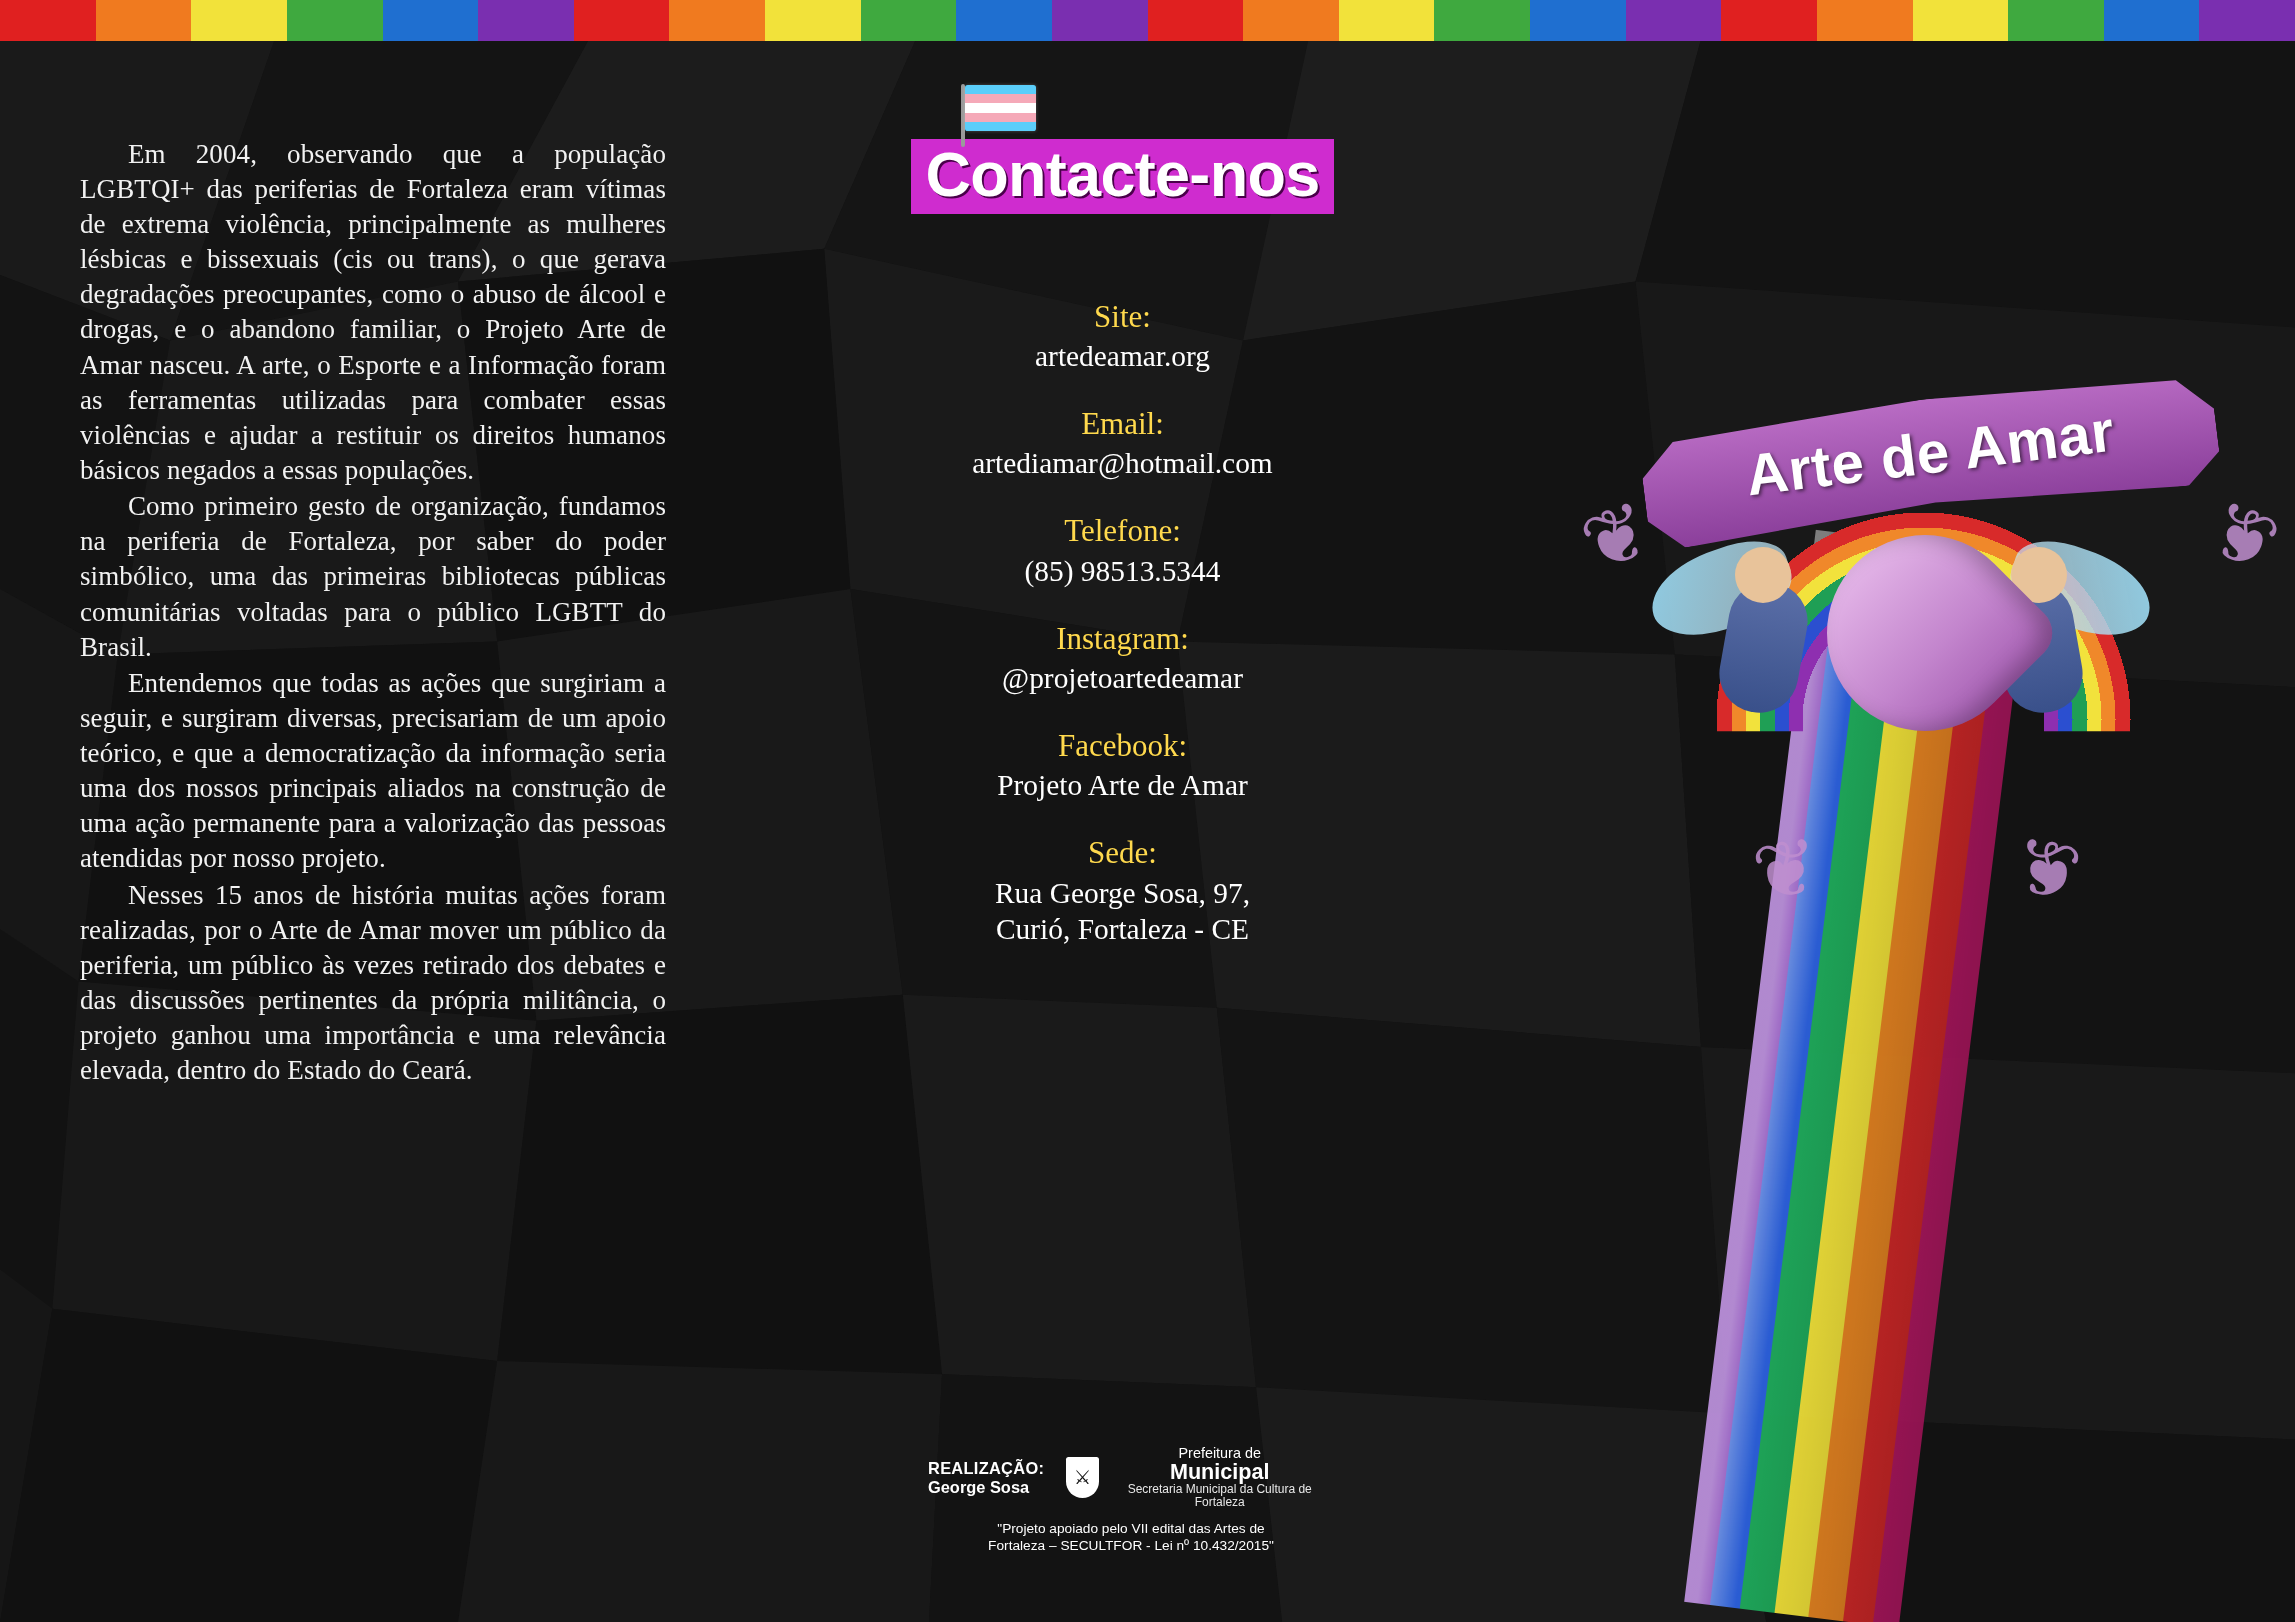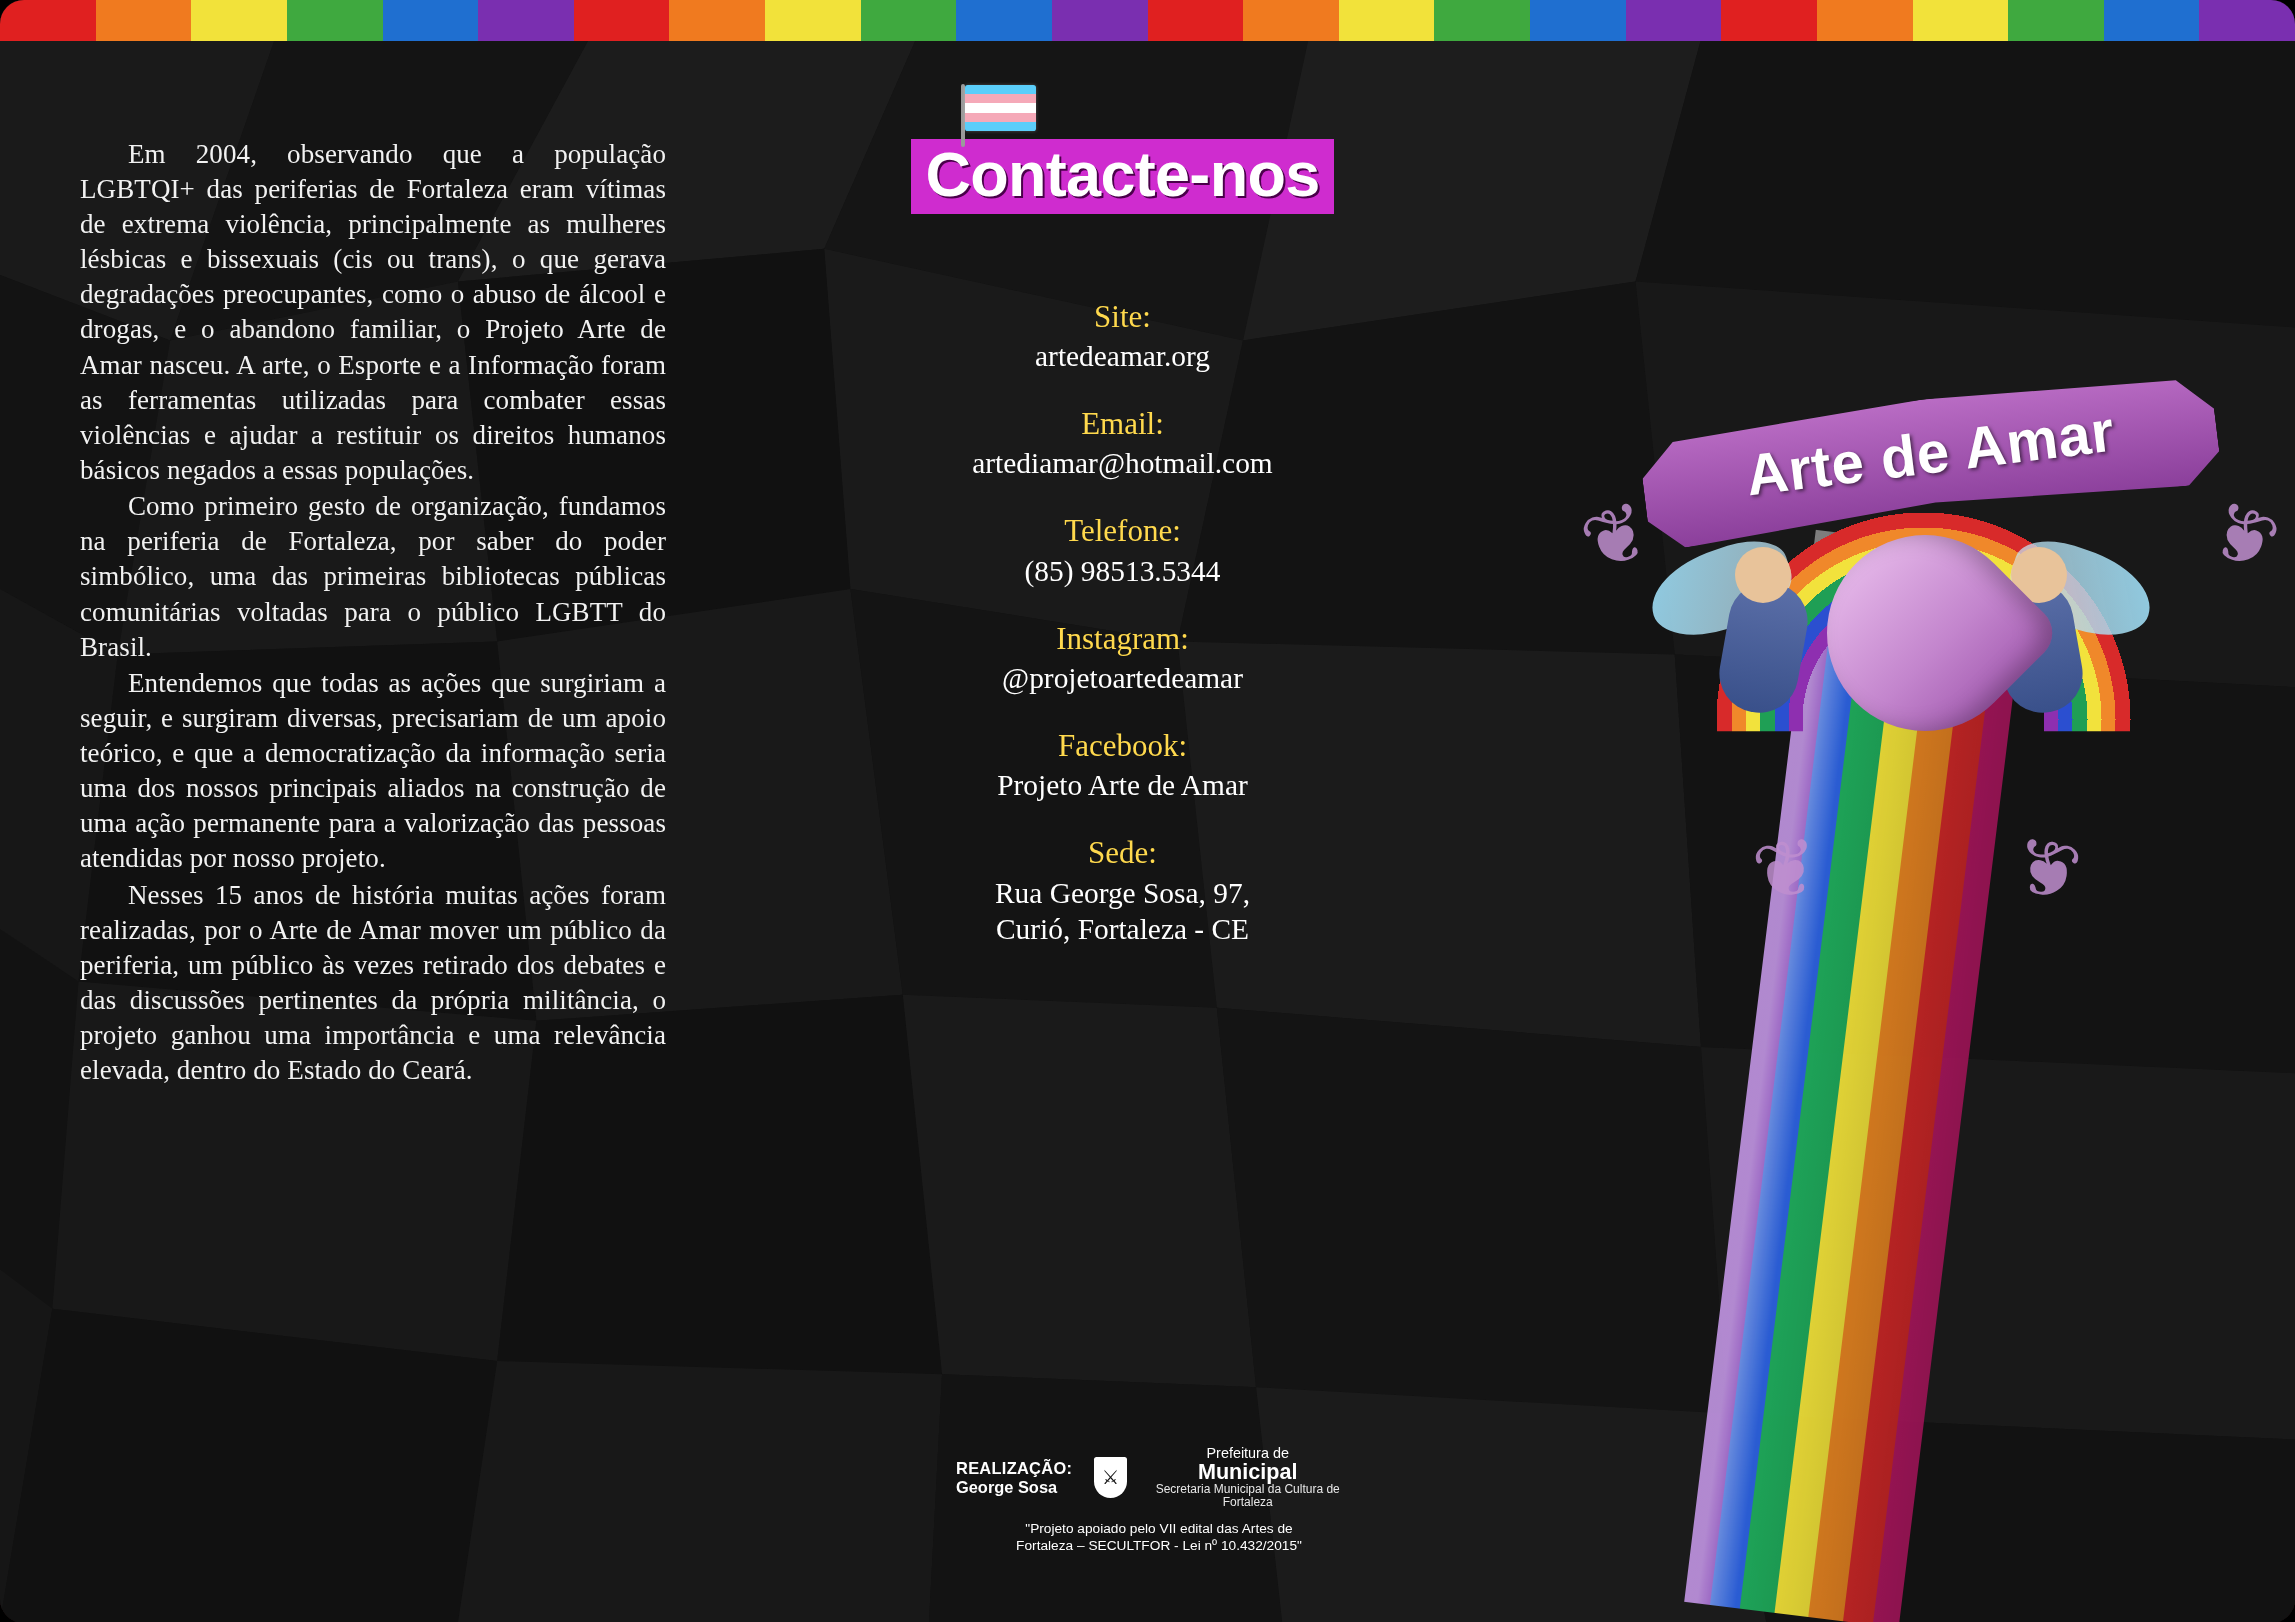--- a/index.html
+++ b/index.html
@@ -1,18 +1,18 @@
 <!DOCTYPE html>
 <html style="font-size:10.5px"><head>
 <meta charset="utf-8">
 <style>
   html,body{margin:0;padding:0;background:#000;}
   body{width:2295px;height:1623px;overflow:hidden;font-family:"Liberation Serif",serif;}
 
-  .page{position:relative;width:2295px;height:1623px;background:#7f1d1d;overflow:hidden;border-radius:24px;}
+  .page{position:relative;width:2295px;height:1623px;background:#7f1d1d;overflow:hidden;}
 
   
   .facets{position:absolute;inset:0;background:#111;}
   .bgbase{position:absolute;inset:0;
     background:
       radial-gradient(ellipse at 22% 30%, #2a2a2a 0%, #141414 38%, #0b0b0b 70%),
       radial-gradient(ellipse at 72% 75%, #242424 0%, #101010 45%, #070707 80%),
       #0d0d0d;}
 
   
@@ -40,21 +40,21 @@
     color:#ffffff;letter-spacing:-0.7px;
     text-shadow:2px 2px 0 #4a004a;
   }
 
   .contact-list{margin-top:85px;}
   .c-block{margin-bottom:31px;}
   .c-label{color:#ffd94d;font-size:31px;line-height:1.15;margin-bottom:3.9px;font-family:"Liberation Serif",serif;}
   .c-value{color:#ffffff;font-size:29.4px;line-height:1.25;font-family:"Liberation Serif",serif;}
 
   
-  .footer{position:absolute;left:956px;top:1446px;width:406px;z-index:6;text-align:center;}
+  .footer{position:absolute;left:928px;top:1446px;width:406px;z-index:6;text-align:center;}
   .logos{display:flex;align-items:center;justify-content:center;gap:22px;}
   .realiza{color:#fff;font-family:"Liberation Sans",sans-serif;text-align:left;line-height:1.15;}
   .realiza .r1{font-size:16.4px;font-weight:bold;letter-spacing:0.3px;}
   .realiza .r2{font-size:16.4px;font-weight:bold;}
   .pref{display:flex;align-items:center;gap:6.5px;color:#fff;font-family:"Liberation Sans",sans-serif;}
   .crest{width:34px;height:41px;background:#fff;color:#111;border-radius:2.6px 2.6px 17px 17px;
          display:flex;align-items:center;justify-content:center;font-size:19.6px;line-height:1;}
   .pref .p1{font-size:14.4px;line-height:1.05;}
   .pref .p2{font-size:21.6px;font-weight:bold;line-height:1.0;}
   .pref .p3{font-size:12px;line-height:1.1;opacity:.9;}

